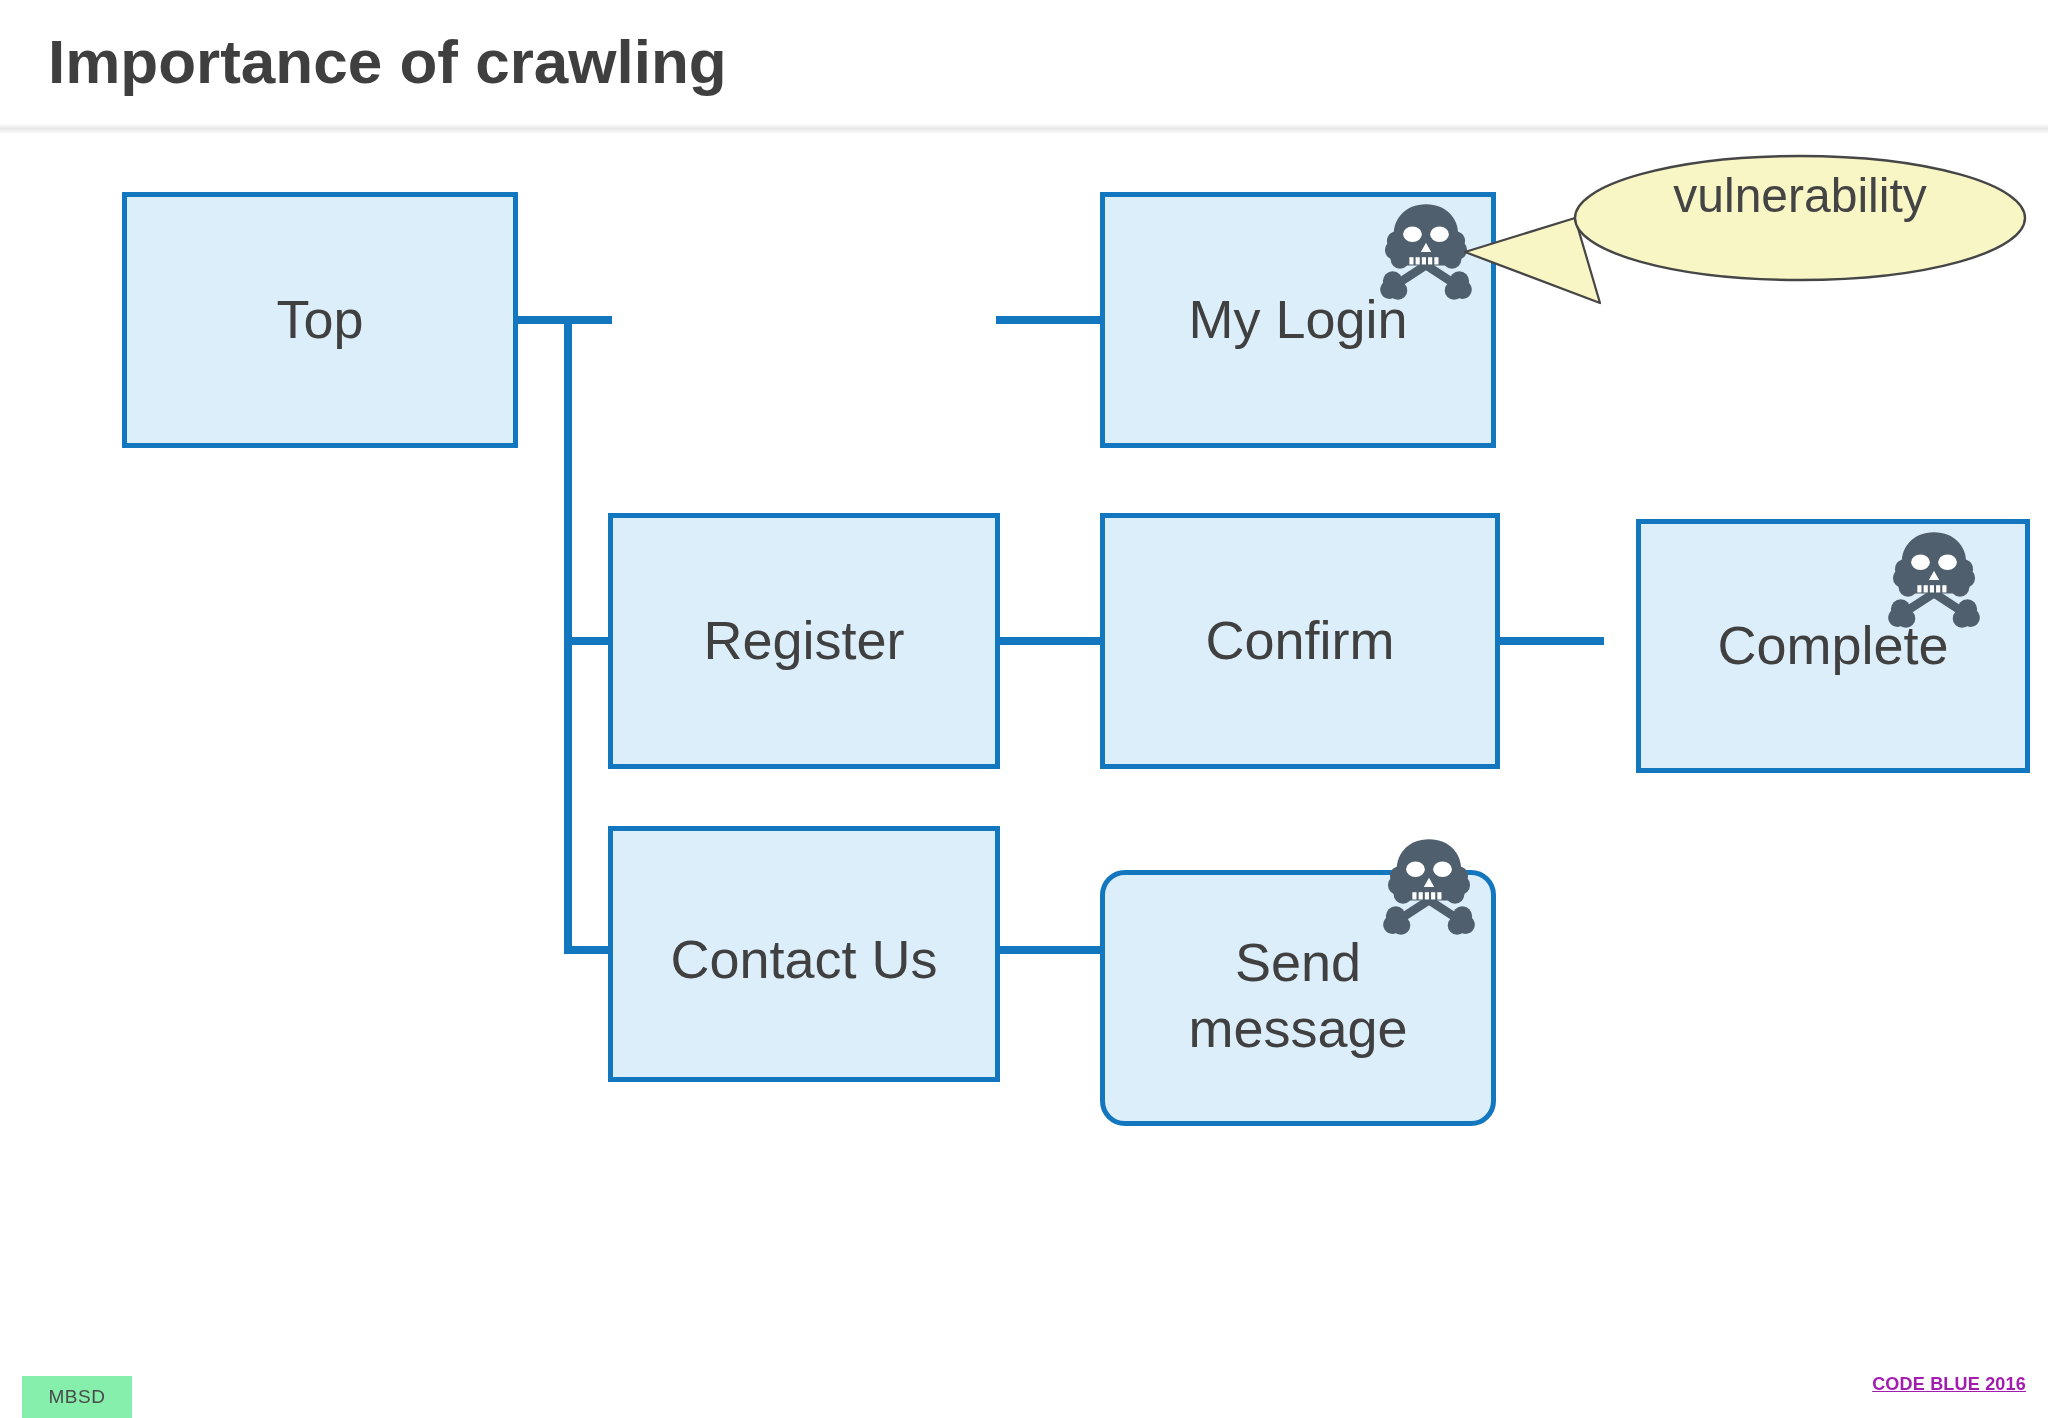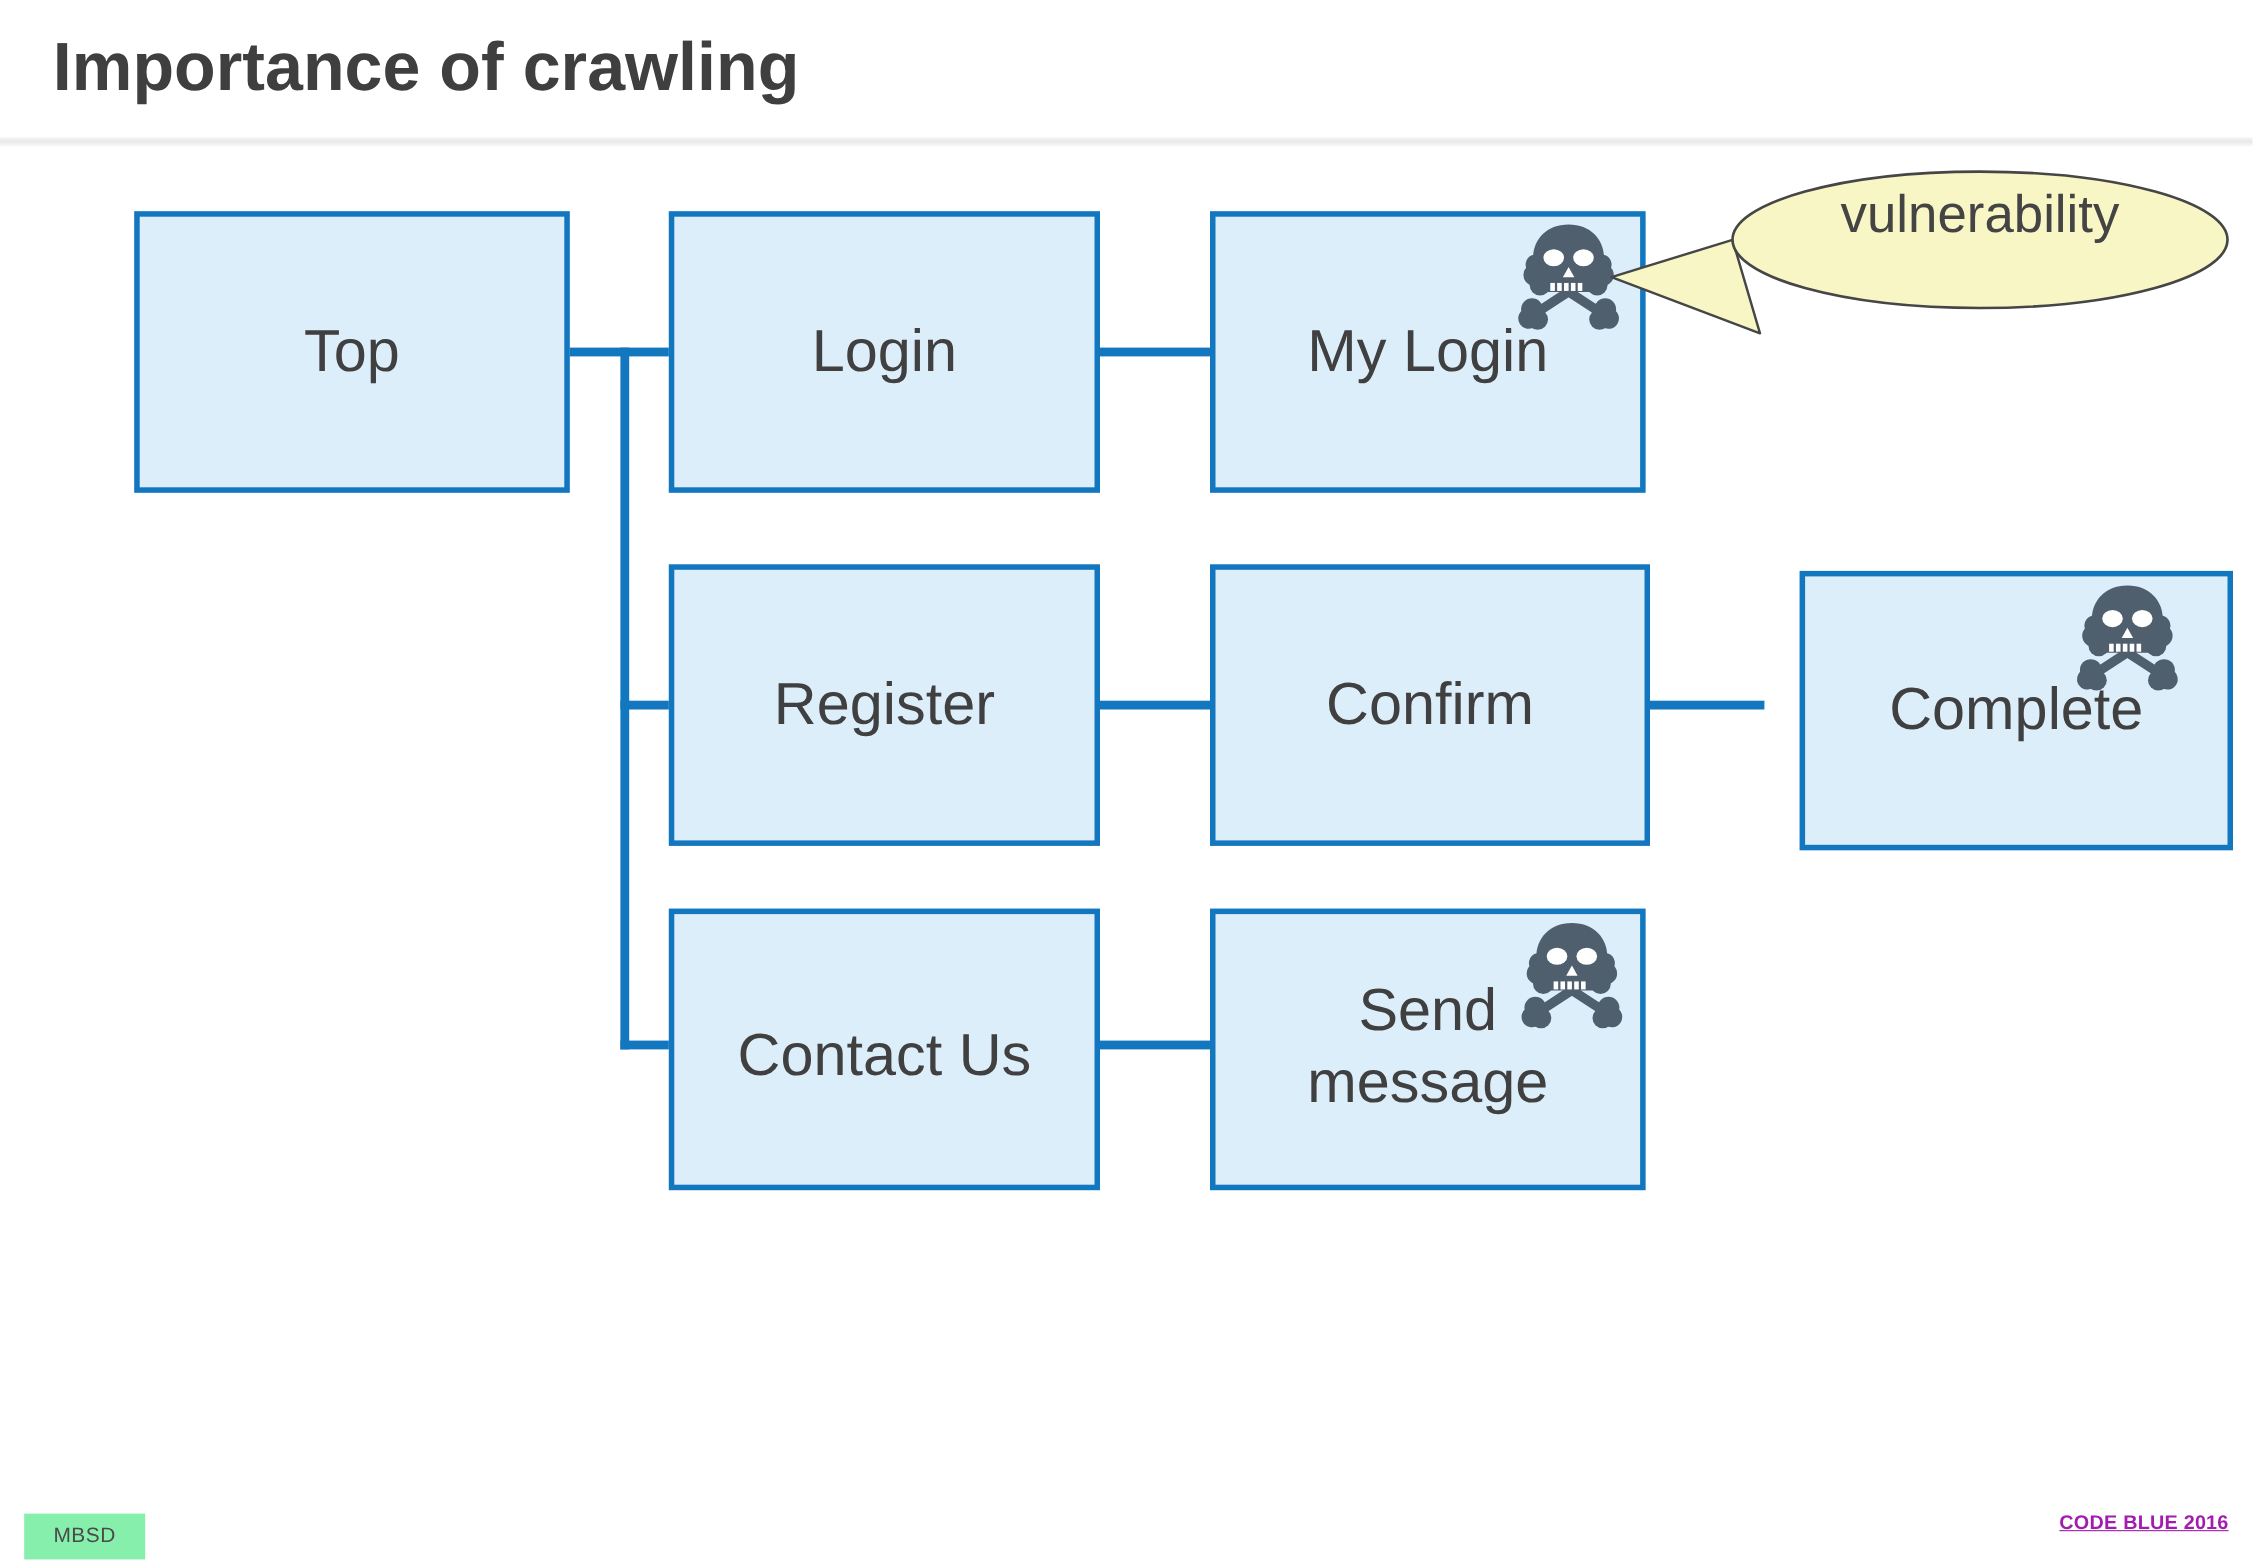--- a/index.html
+++ b/index.html
@@ -73,21 +73,21 @@
     z-index: 2;
   }
 
   #node-top      { left: 122px;  top: 192px;  width: 396px; height: 256px; }
   #node-login    { left: 608px;  top: 192px;  width: 392px; height: 256px; }
   #node-mypage   { left: 1100px; top: 192px;  width: 396px; height: 256px; }
   #node-register { left: 608px;  top: 513px;  width: 392px; height: 256px; }
   #node-confirm  { left: 1100px; top: 513px;  width: 400px; height: 256px; }
   #node-complete { left: 1636px; top: 519px;  width: 394px; height: 254px; }
   #node-contact  { left: 608px;  top: 826px;  width: 392px; height: 256px; }
-  #node-send     { left: 1100px; top: 826px;  width: 396px; height: 256px; }
+  #node-send     { left: 1100px; top: 870px;  width: 396px; height: 256px; border-radius: 25px; }
 
   
   #node-contact .node-label { transform: translateY(6px); }
   #node-send .node-label    { transform: translateY(-2px); }
 
   
   .skull-icon {
     position: absolute;
     width: 108px;
     height: 104px;
@@ -189,23 +189,20 @@
     <div class="conn conn-h" id="conn-trunk-cont"></div>
     <div class="conn conn-h" id="conn-login-my"></div>
     <div class="conn conn-h" id="conn-reg-conf"></div>
     <div class="conn conn-h" id="conn-conf-comp"></div>
     <div class="conn conn-h" id="conn-cont-send"></div>
 
     <div class="node" id="node-top">
       <span class="node-label">Top</span>
     </div>
 
-    <div class="node" id="node-login">
-      <span class="node-label">Login</span>
-    </div>
 
     <div class="node" id="node-mypage">
       <span class="node-label">My Login</span>
     </div>
 
     <div class="node" id="node-register">
       <span class="node-label">Register</span>
     </div>
 
     <div class="node" id="node-confirm">

